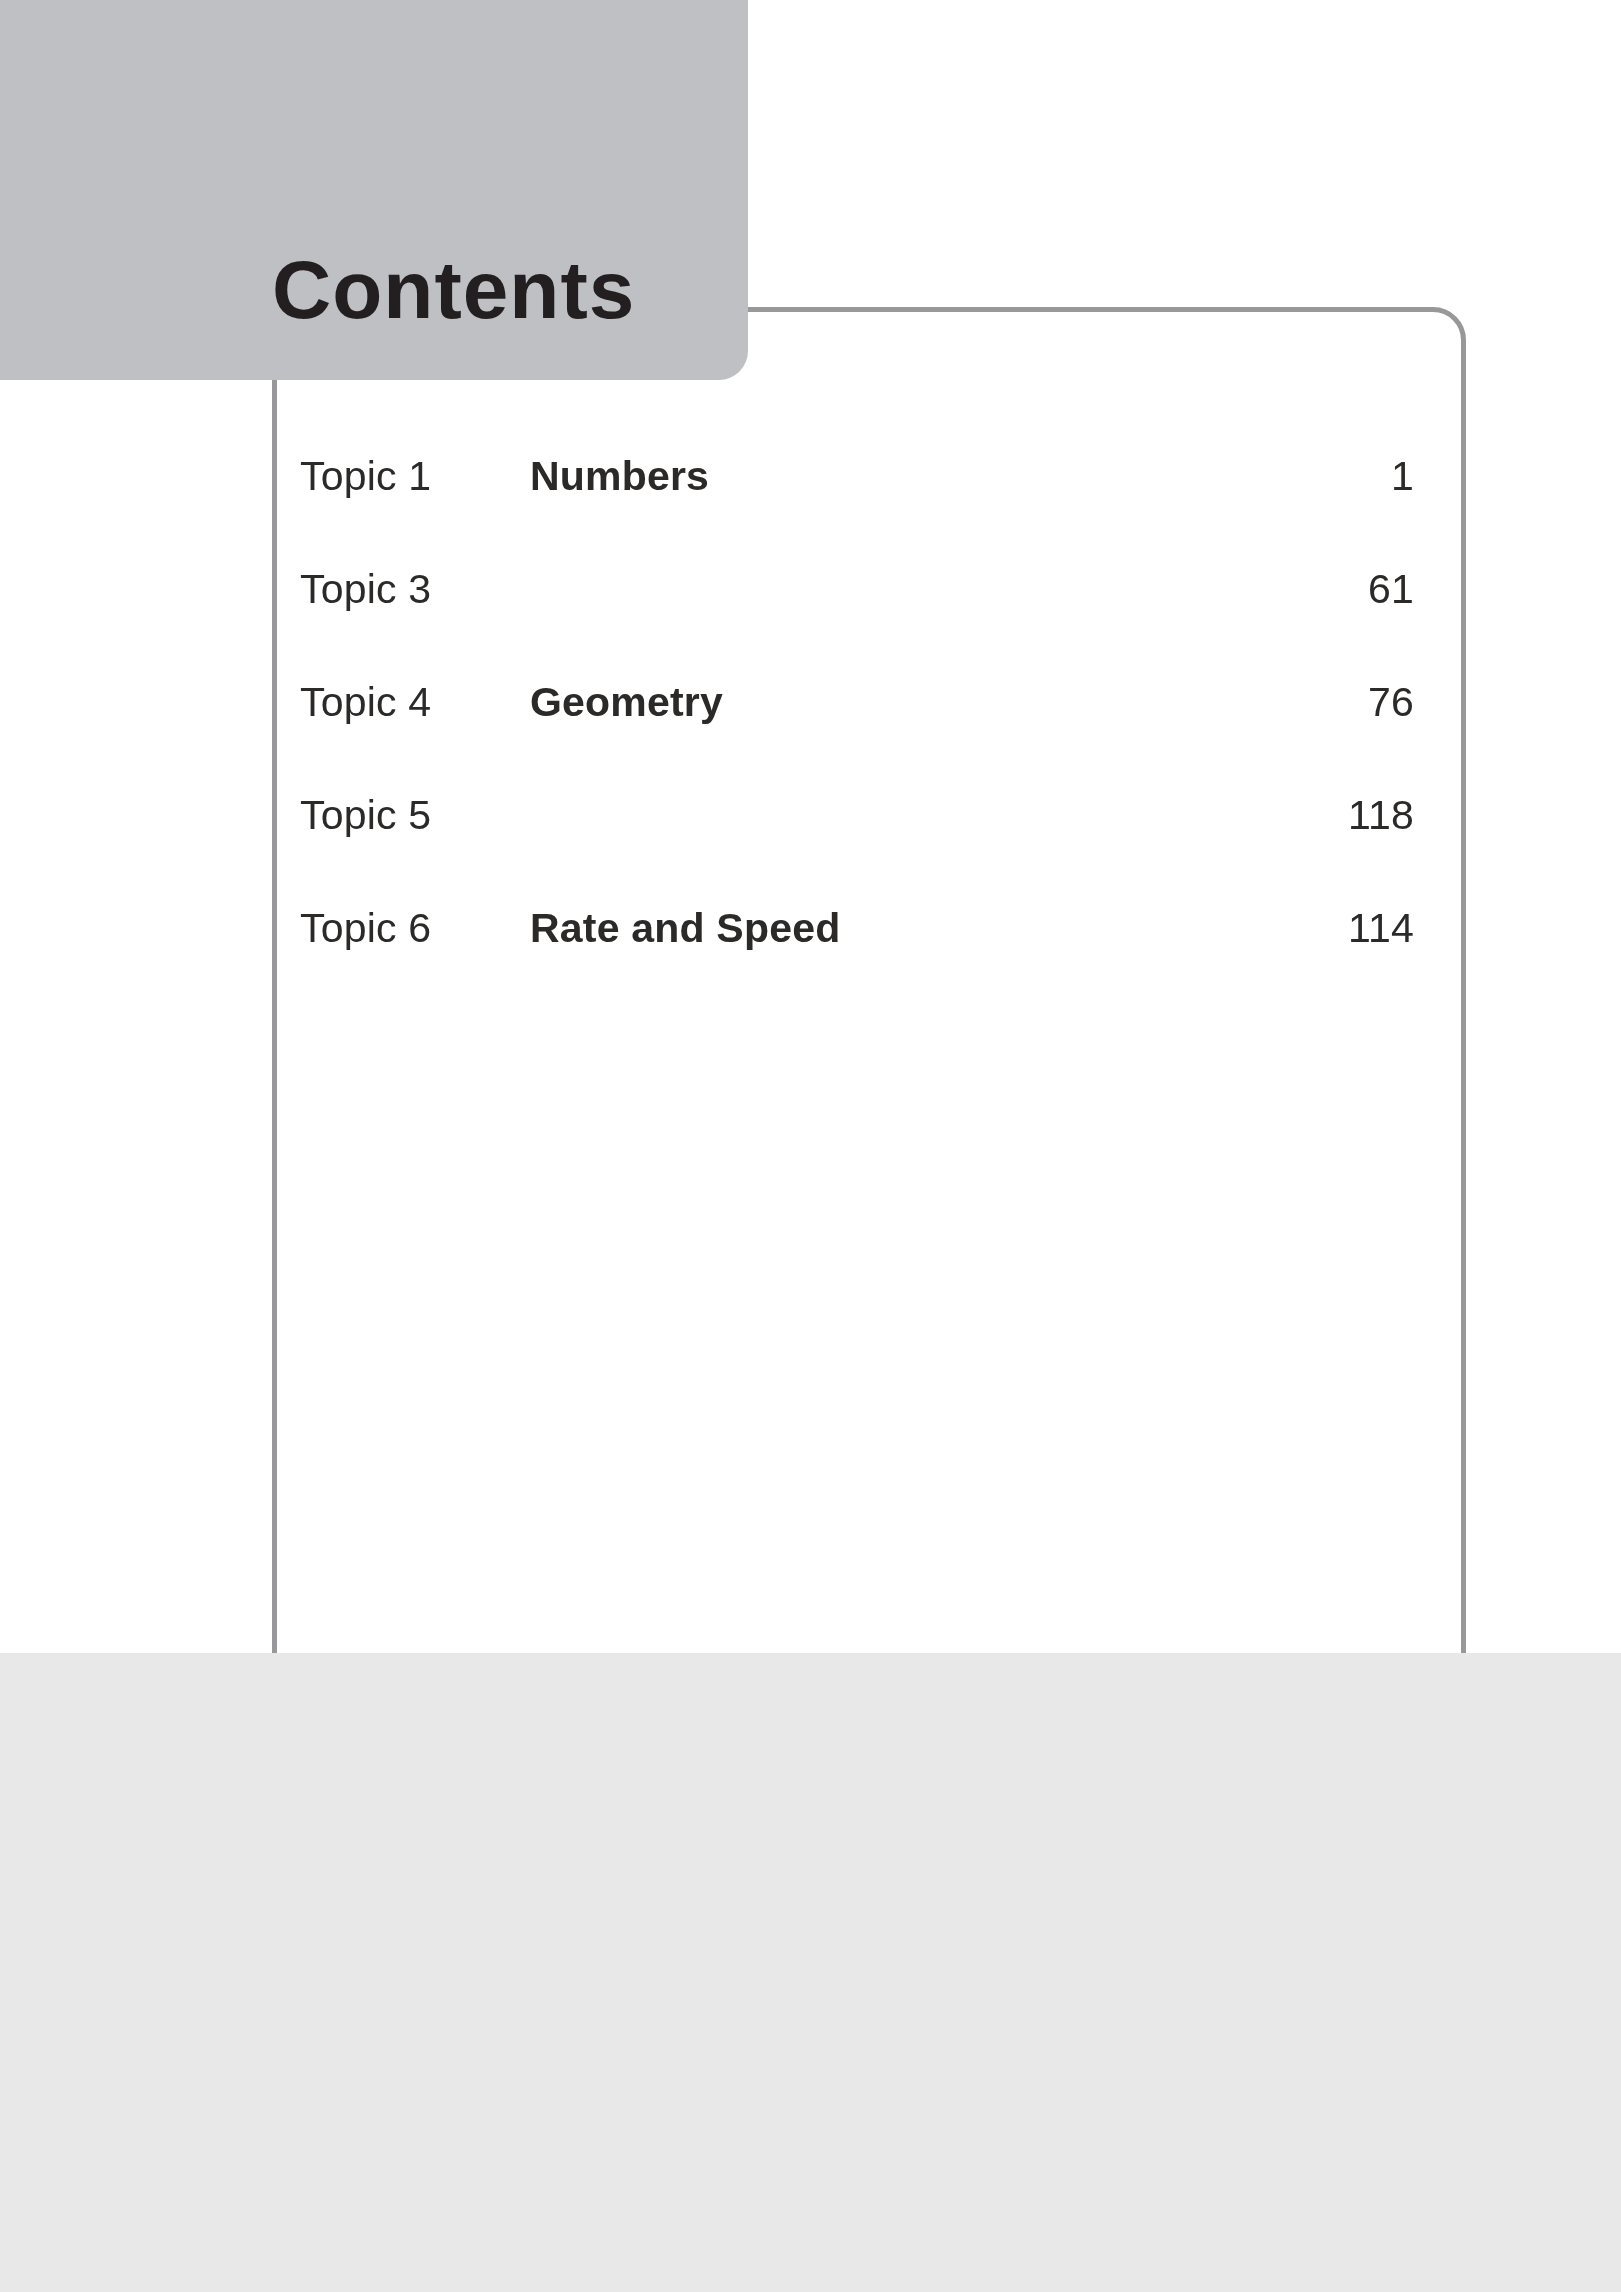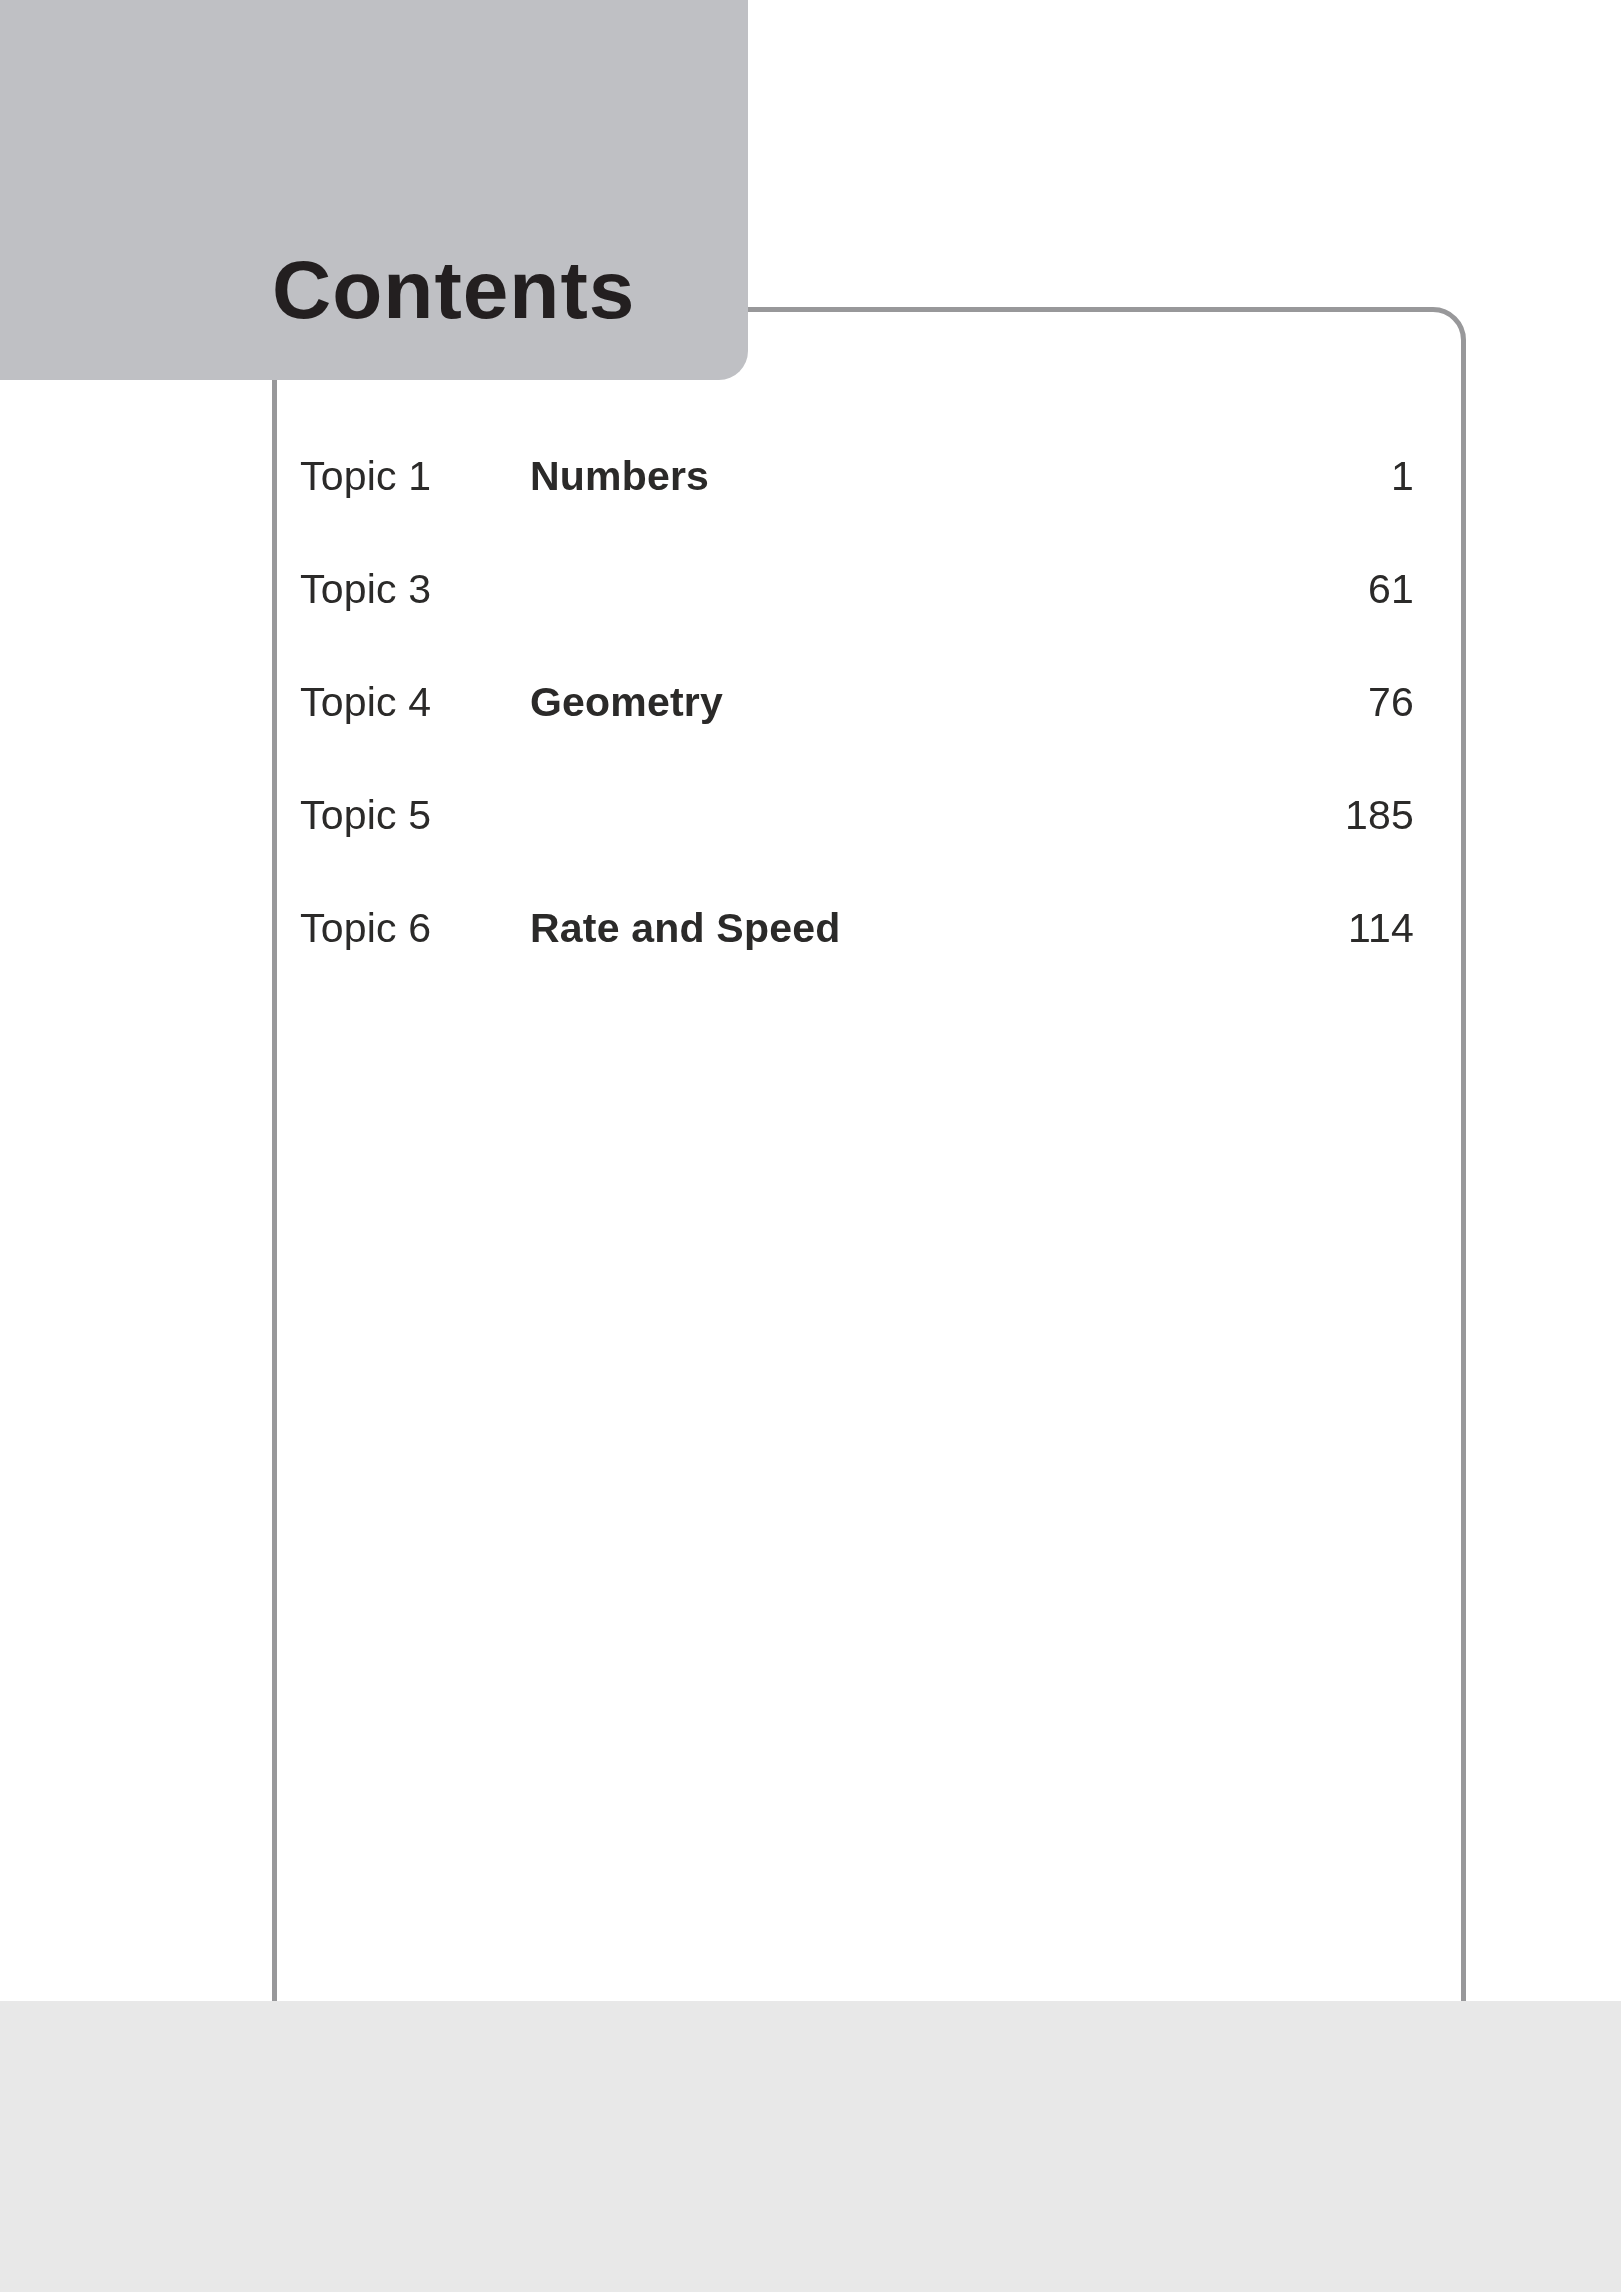--- a/index.html
+++ b/index.html
@@ -1,18 +1,18 @@
 <!DOCTYPE html>
 <html style="--page-bg: #ffffff; --banner-bg: #bfc0c4; --box-border: #98989a; --ink: #231f20; --text: #2b2a29;"><head>
 <meta charset="utf-8">
 <style>
   html,body{margin:0;padding:0;background:#e8e8e8;}
   .page{
     position:relative;
-    width:1621px;height:2001px;
+    width:1621px;height:1653px;
     background:var(--page-bg,#ffffff);
     font-family:"Liberation Sans", sans-serif;
     overflow:hidden;
   }
   
   .toc-box{
     position:absolute;
     left:272px;top:307px;
     width:1194px;height:1828px;
     box-sizing:border-box;
@@ -87,21 +87,21 @@
     </div>
 
     <div class="toc-row">
       <span class="label">Topic 4</span>
       <span class="title">Geometry</span>
       <span class="page-num">76</span>
     </div>
 
     <div class="toc-row">
       <span class="label">Topic 5</span>
-      <span class="page-num">185</span>
+      <span class="page-num">118</span>
     </div>
 
     <div class="toc-row">
       <span class="label">Topic 6</span>
       <span class="title">Rate and Speed</span>
       <span class="page-num">114</span>
     </div>
 
 
   </div>

